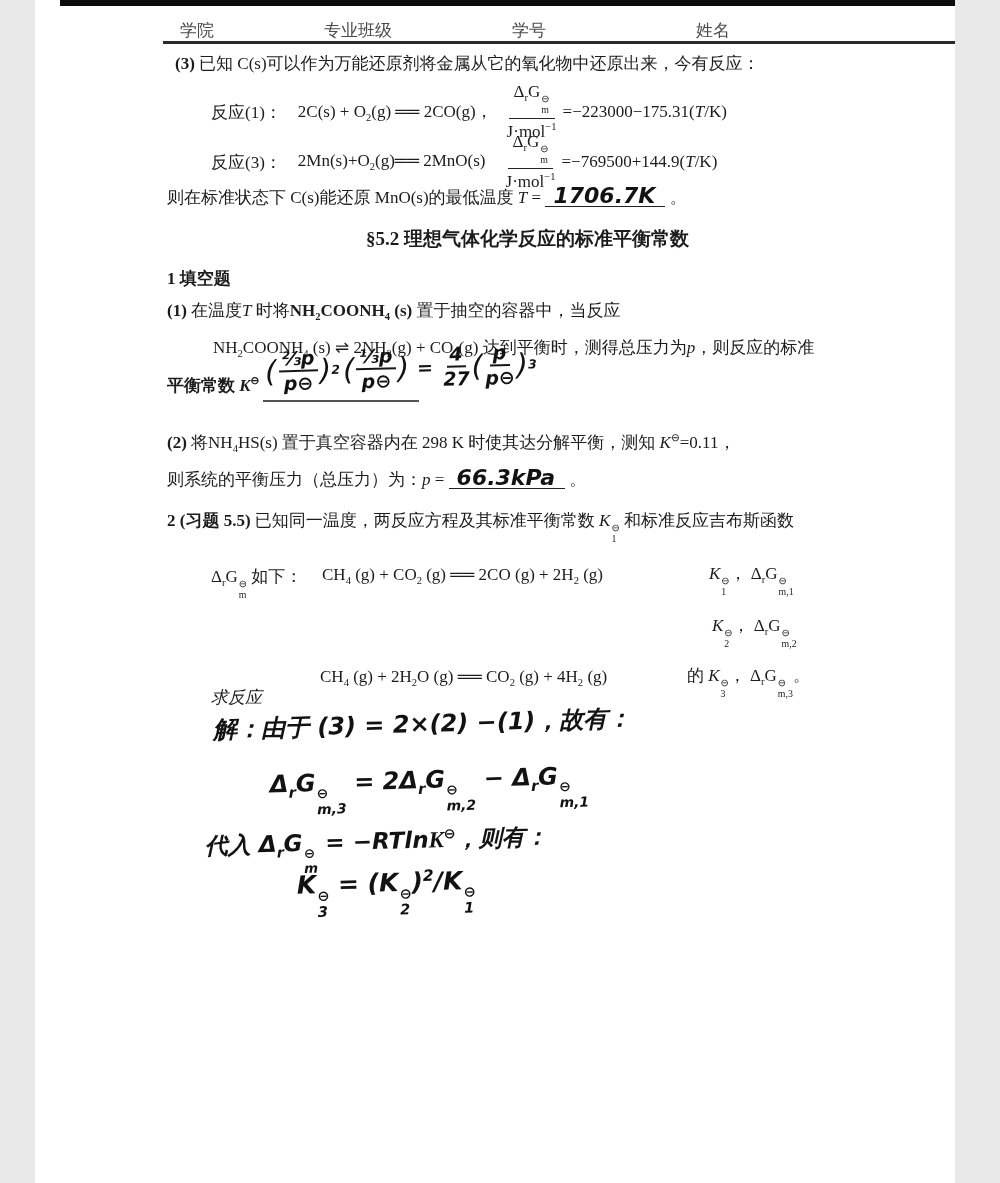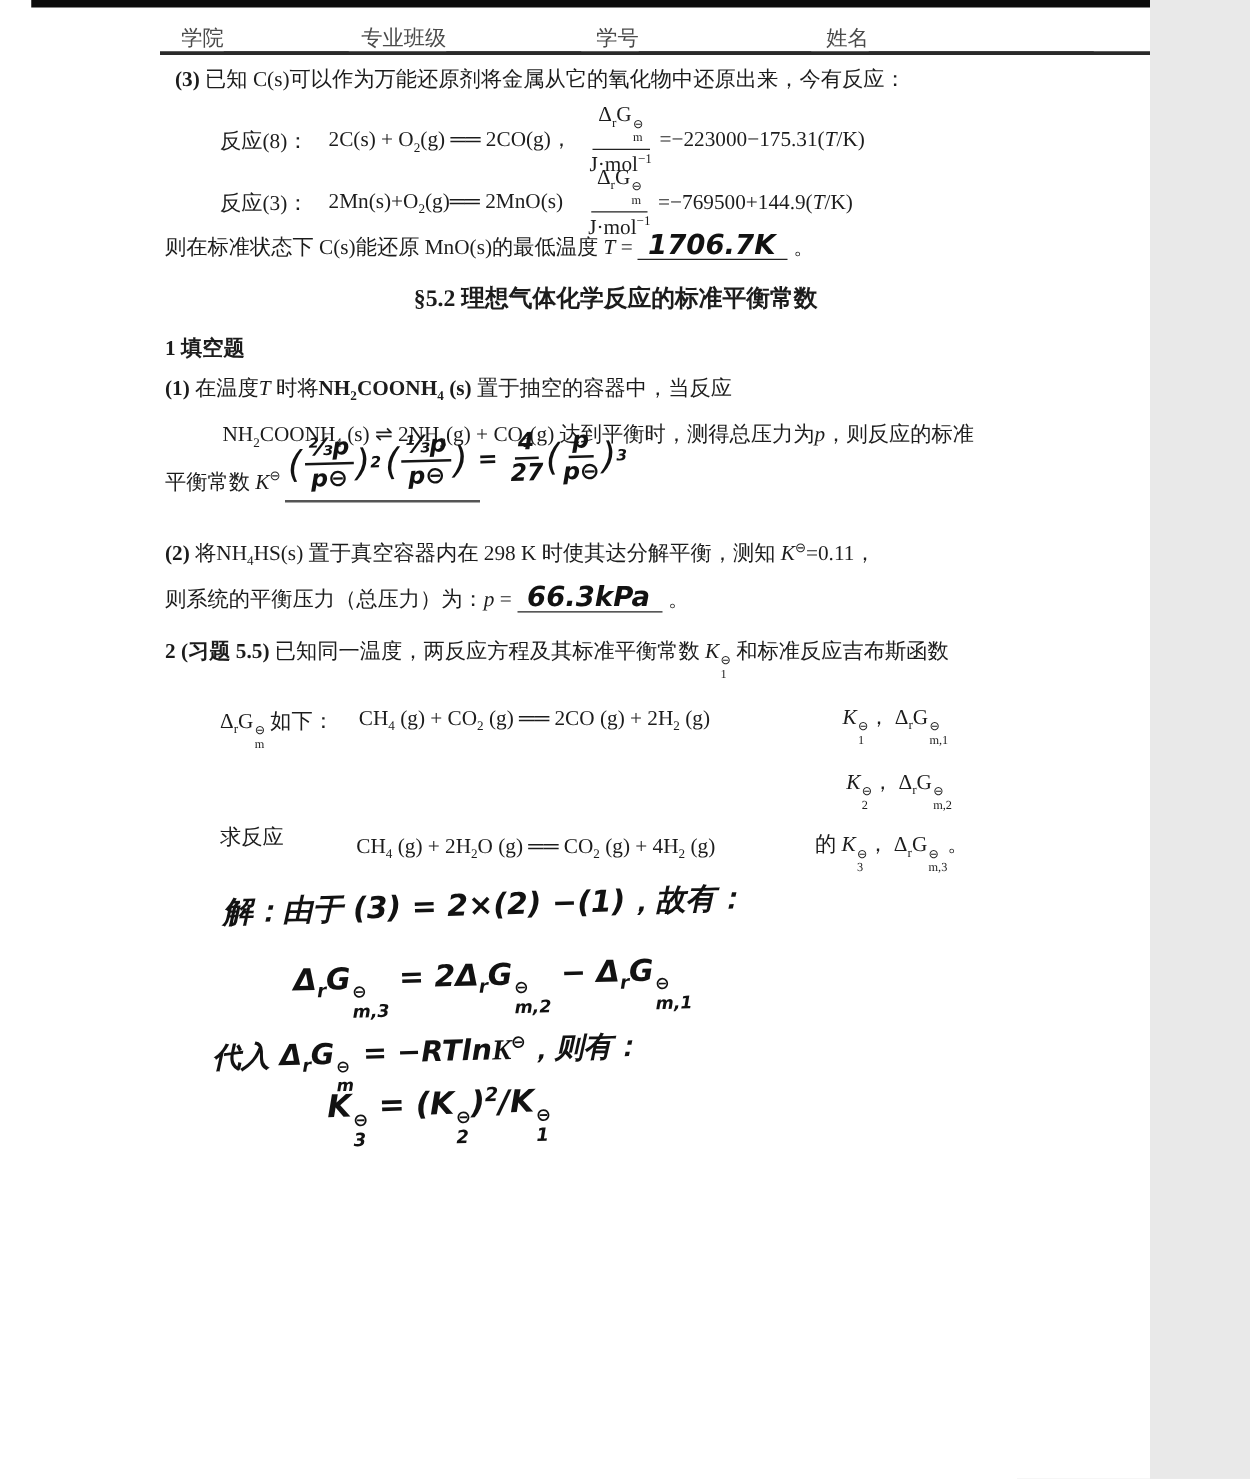--- a/index.html
+++ b/index.html
@@ -1,17 +1,17 @@
 <!DOCTYPE html>
 <html><head>
 <meta charset="utf-8">
 <style>
   html,body{margin:0;padding:0;background:#e9e9e9;}
   .page{position:relative;width:920px;height:1183px;background:#ffffff;overflow:hidden;
-        font-family:"Liberation Serif", serif;color:#1c1c1c;font-size:17px;}
+        font-family:"Liberation Serif", serif;color:#1c1c1c;font-size:17px;margin-left:35px;}
   .abs{position:absolute;white-space:nowrap;}
   .b{font-weight:bold;}
   .gray{color:#4b4b4b;}
   .row{display:flex;align-items:center;}
   .hline{position:absolute;background:#2a2a2a;}
   .blank{display:inline-block;border-bottom:1.5px solid #444;height:1.05em;}
   sup,sub{font-size:0.62em;}
   i{font-family:"Liberation Serif", serif;}
   
   .ss{display:inline-flex;flex-direction:column;align-items:flex-start;
@@ -55,21 +55,21 @@
     <span class="gray" style="margin-left:12px;">姓名</span>
     <span class="blank" style="width:180px;"></span>
   </div>
   <div class="hline" style="left:128px;top:41px;width:814px;height:3px;"></div>
 
   <div class="abs" style="left:140px;top:52px;">
     <span class="b">(3)</span><span> 已知 C(s)可以作为万能还原剂将金属从它的氧化物中还原出来，今有反应：</span>
   </div>
 
   <div class="abs row" style="left:176px;top:86px;height:52px;">
-    <span style="margin-right:16px;">反应(8)：</span>
+    <span style="margin-right:16px;">反应(1)：</span>
     <span style="margin-right:8px;">2C(s) + O<sub>2</sub>(g) ══ 2CO(g)，</span>
     <span class="pfrac">
       <span class="fnum">Δ<sub>r</sub>G<span class="ss">
             <span>⊖</span>
             <span>m</span>
           </span></span>
       <span class="fden">J·mol<sup>−1</sup></span>
     </span>
     <span>=−223000−175.31(<i>T</i>/K)</span>
   </div>
@@ -96,21 +96,21 @@
   <div class="abs title" style="left:0;top:226px;width:985px;white-space:normal;">§5.2  理想气体化学反应的标准平衡常数</div>
 
   <div class="abs b" style="left:132px;top:267px;">1 填空题</div>
 
   <div class="abs" style="left:132px;top:299px;">
     <span class="b">(1)</span><span> 在温度<i>T</i> 时将</span><span class="b">NH<sub>2</sub>COONH<sub>4</sub> (s)</span><span> 置于抽空的容器中，当反应</span>
   </div>
 
   <div class="abs" style="left:178px;top:336px;">NH<sub>2</sub>COONH<sub>4</sub> (s) ⇌ 2NH<sub>3</sub>(g) + CO<sub>2</sub>(g)  达到平衡时，测得总压力为<i>p</i>，则反应的标准</div>
 
-  <div class="abs" style="left:132px;top:374px;">平衡常数 <i>K</i><sup>⊖</sup></div>
+  <div class="abs" style="left:132px;top:374px;font-weight:bold;">平衡常数 <i>K</i><sup>⊖</sup></div>
 
   <div class="abs hand hand-rot hwflex" style="left:230px;top:346px;font-size:19px;font-weight:bold;">
     <span class="hpar">(</span>
     <span class="hfrac">
       <span class="hnum">⅔p</span>
       <span class="hden">p⊖</span>
     </span>
     <span class="hpar">)</span>
     <span class="hexp">2</span>
     <span class="hpar">(</span>
@@ -165,21 +165,21 @@
       </span></div>
 
   <div class="abs" style="left:677px;top:614px;"><i>K</i><span class="ss">
         <span>⊖</span>
         <span>2</span>
       </span>， Δ<sub>r</sub>G<span class="ss">
         <span>⊖</span>
         <span>m,2</span>
       </span></div>
 
-  <div class="abs" style="left:176px;top:658px;">求反应</div>
+  <div class="abs" style="left:176px;top:686px;font-style:italic;">求反应</div>
   <div class="abs" style="left:285px;top:667px;">CH<sub>4</sub> (g) + 2H<sub>2</sub>O (g) ══ CO<sub>2</sub> (g) + 4H<sub>2</sub> (g)</div>
   <div class="abs" style="left:652px;top:664px;">的 <i>K</i><span class="ss">
         <span>⊖</span>
         <span>3</span>
       </span>， Δ<sub>r</sub>G<span class="ss">
         <span>⊖</span>
         <span>m,3</span>
       </span>。</div>
 
   <div class="abs hand hand-rot" style="left:178px;top:708px;font-size:24px;font-weight:bold;">解：由于 (3) = 2×(2) −(1)，故有：</div>

